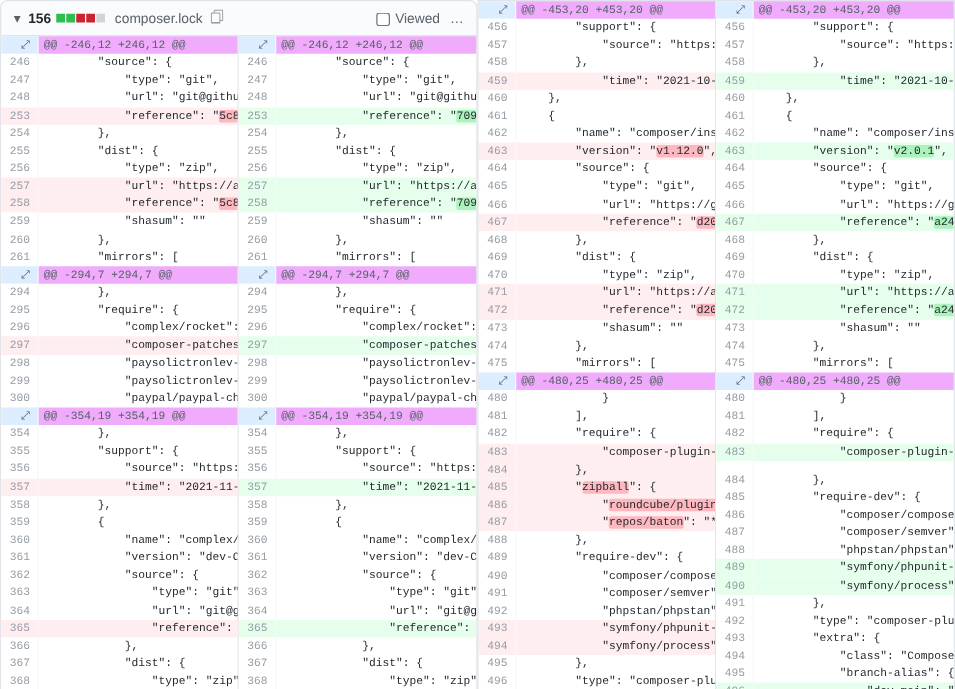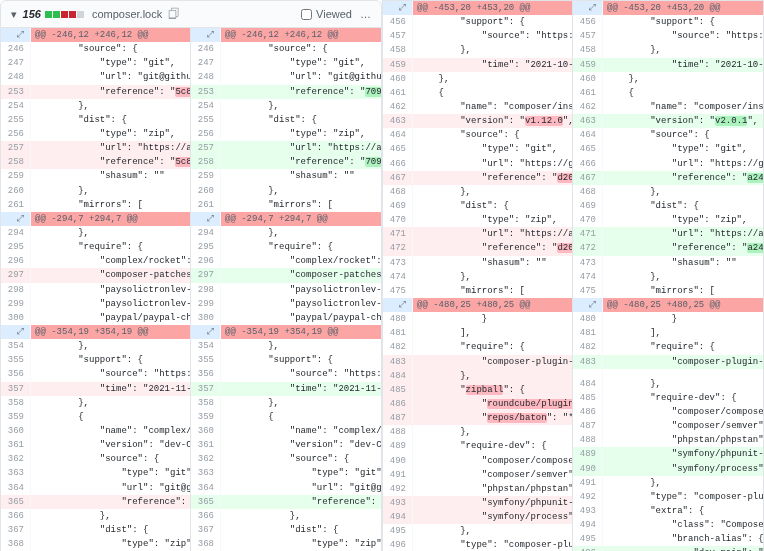--- a/index.html
+++ b/index.html
@@ -17,21 +17,21 @@
     background: #fafbfc;
     border: 1px solid #e1e4e8;
     border-radius: 6px 6px 0 0;
     font-size: 11px;
   }
   .file-header .chev {
     margin-right: 6px;
     color: #586069;
     cursor: pointer;
   }
-  .file-header .count { font-weight: 600; margin-right: 4px; font-style: italic; }
+  .file-header .count { font-weight: 600; margin-right: 4px; }
   .file-header .bars { display: inline-flex; gap: 1px; margin-right: 8px; }
   .file-header .bars span { width: 7px; height: 7px; display: inline-block; }
   .bar-green { background: #2cbe4e; }
   .bar-red   { background: #cb2431; }
   .bar-grey  { background: #d1d5da; }
   .file-header .fname { color: #586069; }
   .file-header .copy-icon { margin-left: 6px; color: #959da5; cursor: pointer; }
   .file-header .spacer { flex: 1; }
   .file-header .viewed {
     display: flex; align-items: flex-end; gap: 4px;
@@ -67,21 +67,21 @@
   }
   .code {
     padding: 1px 4px;
     white-space: pre;
     overflow: hidden;
     text-overflow: clip;
     color: #24292e;
   }
   .row.hunk .num { background: #dbedff; }
   .row.hunk .code {
-    background: #fca5a5;
+    background: #f0abfc;
     color: #586069;
   }
   .row.hunk .num .exp-icon { color: #586069; }
   .row.del .num   { background: #ffeef0; }
   .row.del .code  { background: #ffeef0; }
   .row.add .num   { background: #e6ffed; }
   .row.add .code  { background: #e6ffed; }
   .hl-del { background: #fdb8c0; border-radius: 2px; }
   .hl-add { background: #acf2bd; border-radius: 2px; }
 

